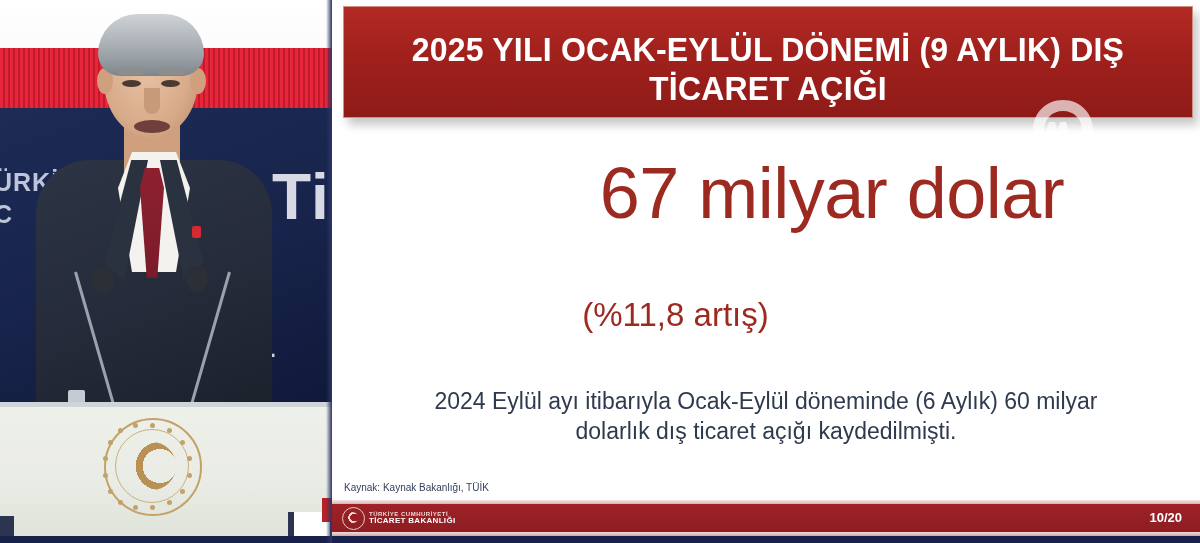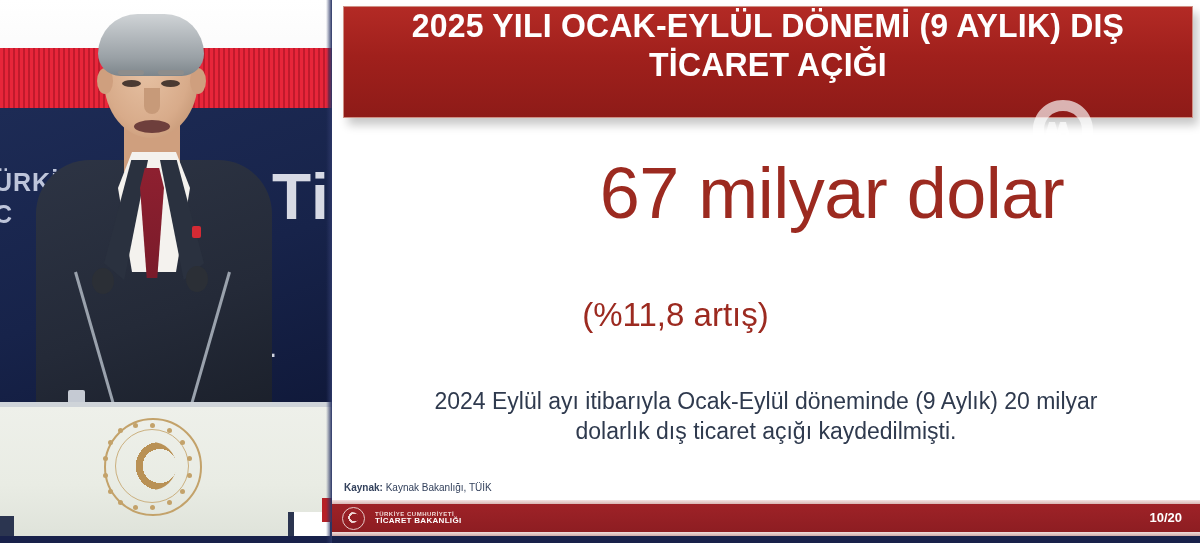--- a/index.html
+++ b/index.html
@@ -206,24 +206,24 @@
   }
 
   #title-banner {
     position: absolute;
     left: 11px; top: 6px;
     width: 850px; height: 112px;
     background: linear-gradient(180deg, #b32a25 0%, #a0201c 45%, #8e1b18 100%);
     border: 1px solid #cf8f84;
     box-shadow: 5px 7px 9px rgba(0,0,0,.22);
     display: flex;
-    align-items: flex-start;
+    align-items: flex-end;
     justify-content: center;
     box-sizing: border-box;
-    padding: 0 18px;
+    padding: 8px 18px;
   }
   #title-text {
     color: #ffffff;
     font-family: "Liberation Sans", sans-serif;
     font-weight: bold;
     font-size: 33px;
     line-height: 1.18;
     text-align: center;
     letter-spacing: .2px;
     transform: scaleX(.97);
@@ -269,21 +269,21 @@
     font-size: 23px;
     line-height: 1.32;
   }
   #source-line {
     position: absolute;
     left: 12px; top: 482px;
     color: #33415c;
     font-family: "Liberation Sans", sans-serif;
     font-size: 10px;
   }
-  #source-line b { font-weight: bold; }
+  #source-line b { font-weight: normal; }
 
   
   #footer-bar {
     position: absolute;
     left: 0; top: 504px;
     width: 868px; height: 28px;
     background: linear-gradient(180deg,#9e2227 0%, #8d1d22 100%);
   }
   #footer-hairline {
     position: absolute; left: 0; top: 500px;
@@ -295,21 +295,21 @@
     width: 868px; height: 4px;
     background: linear-gradient(180deg,#f0dedd,#cfa9a7);
   }
   #footer-navy {
     position: absolute; left: 0; top: 536px;
     width: 868px; height: 7px;
     background: #18214a;
   }
   #footer-logo {
     position: absolute; left: 10px; top: 507px;
-    display: flex; align-items: center; gap: 10px;
+    display: flex; align-items: center; gap: 4px;
   }
   .foot-emblem {
     width: 21px; height: 21px; border-radius: 50%;
     border: 1px solid #e7c9c7;
     position: relative;
   }
   .foot-emblem::after {
     content: "";
     position: absolute; left: 4px; top: 4px;
     width: 11px; height: 11px; border-radius: 50%;
@@ -408,21 +408,21 @@
       <path d="M43 10 C26 10 13 23 13 40 L13 68 L24 68 L24 40 C24 29 32 21 43 21 C54 21 62 29 62 40 L62 68 L73 68 L73 40 C73 23 60 10 43 10 Z" fill="#ffffff" opacity="0.92"></path>
       <path d="M30 68 L38 68 L43 50 L48 68 L56 68 L46 32 L40 32 Z" fill="#ffffff" opacity="0.92"></path>
       <path d="M19 68 L27 68 L32 50 L37 68 L45 68 L35 32 L29 32 Z" fill="#ffffff" opacity="0.88"></path>
       <rect x="41" y="32" width="5" height="36" fill="#ffffff" opacity="0.92"></rect>
     </svg>
 
     <div id="big-figure">67 milyar dolar</div>
 
     <div id="pct-change">(%11,8 artış)</div>
 
-    <div id="note-paragraph">2024 Eylül ayı itibarıyla Ocak-Eylül döneminde (9 Aylık) 20 milyar dolarlık dış ticaret açığı kaydedilmişti.</div>
+    <div id="note-paragraph">2024 Eylül ayı itibarıyla Ocak-Eylül döneminde (6 Aylık) 60 milyar dolarlık dış ticaret açığı kaydedilmişti.</div>
 
     <div id="source-line">
       <b>Kaynak:</b><span> Kaynak Bakanlığı, TÜİK</span>
     </div>
 
     <div id="footer-hairline"></div>
     <div id="footer-bar"></div>
     <div id="footer-logo">
       <div class="foot-emblem"></div>
       <div class="foot-text">

